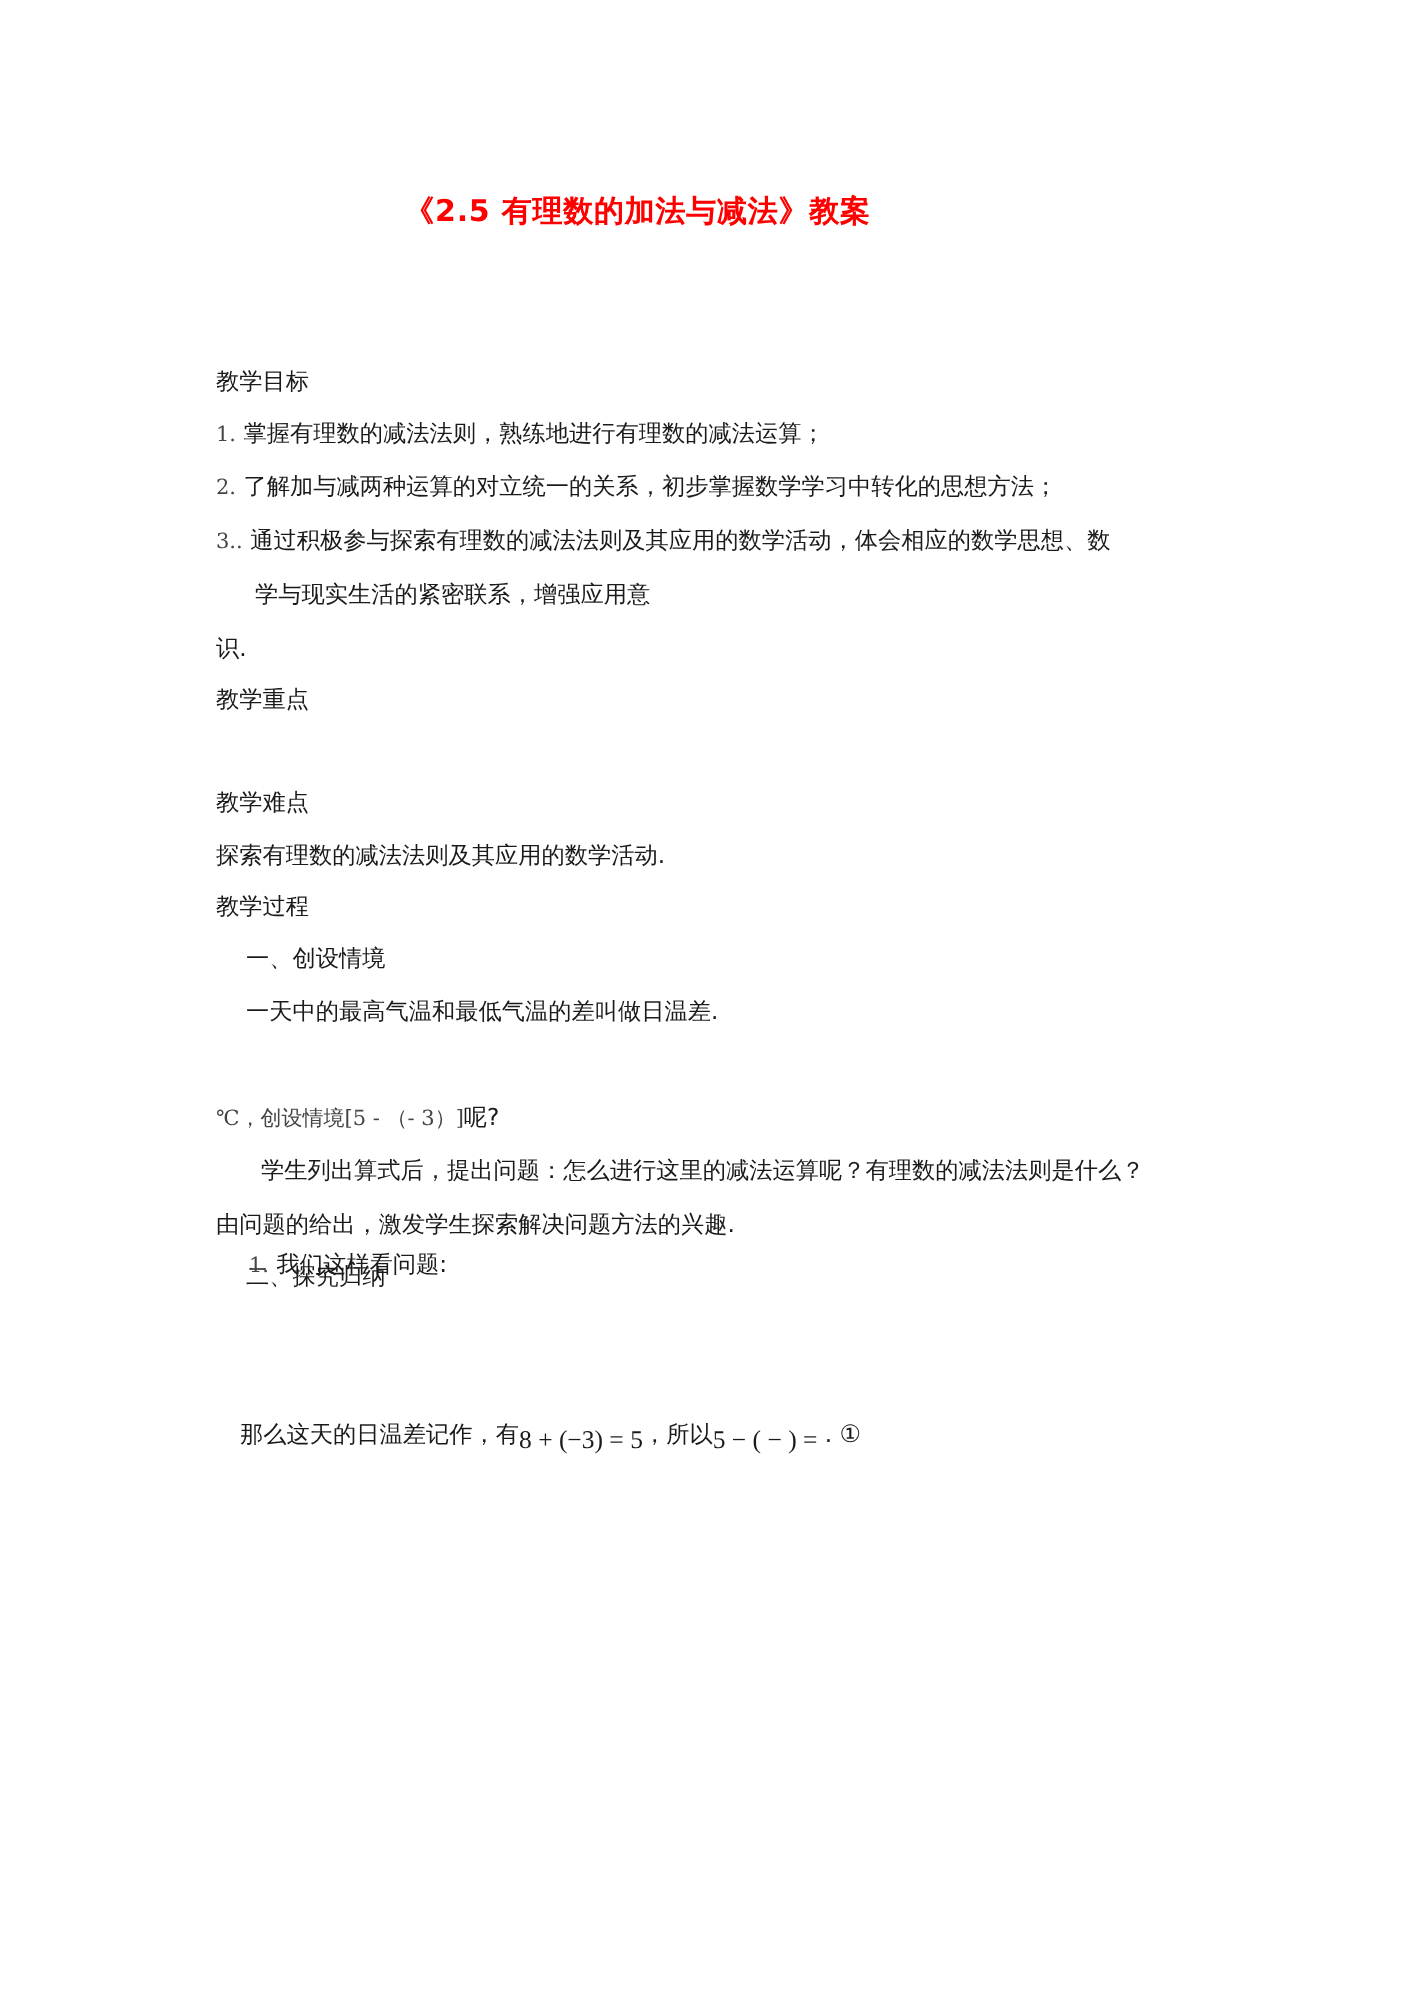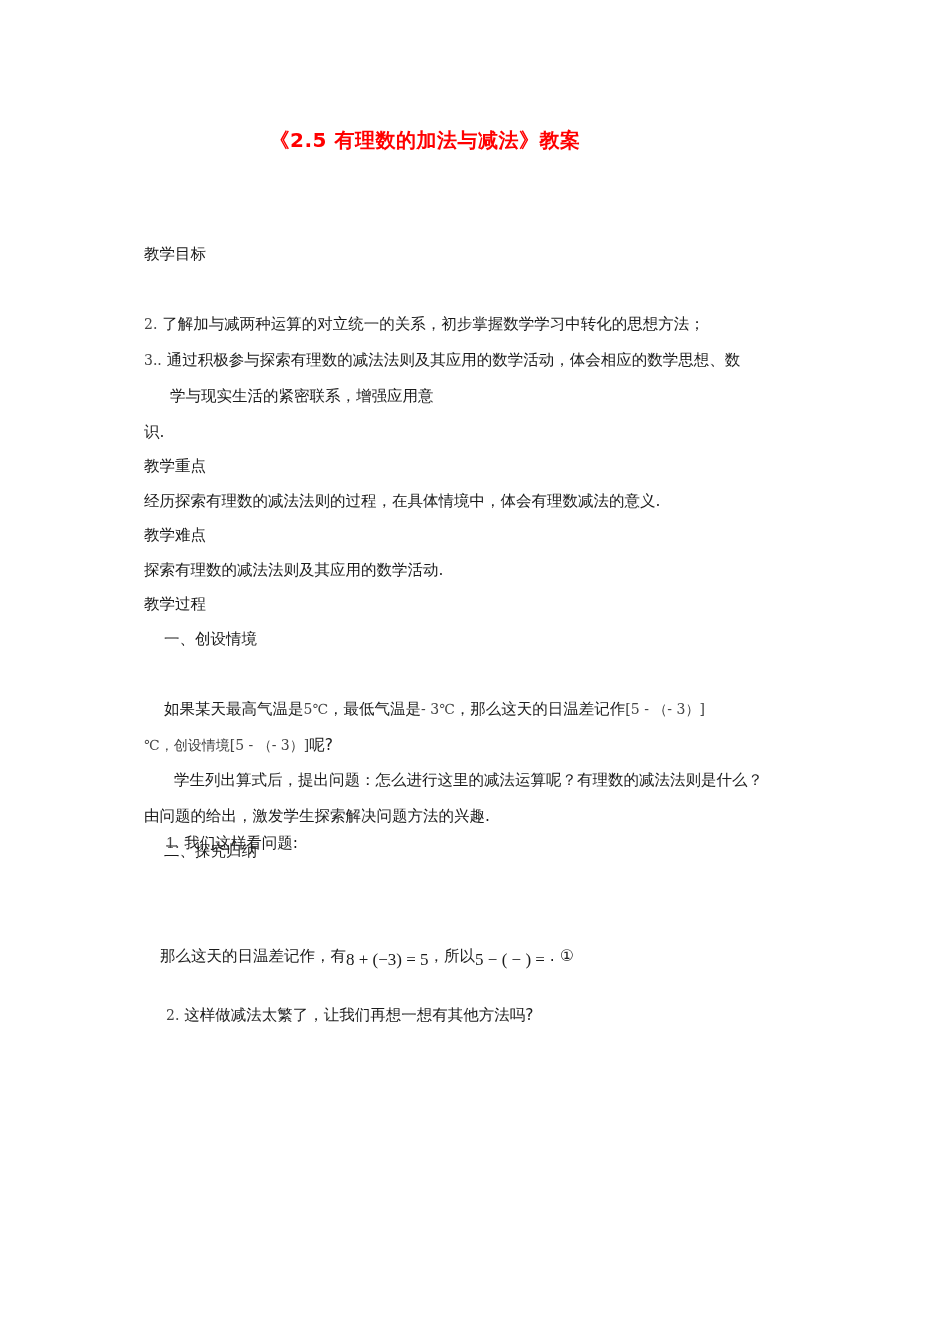--- a/index.html
+++ b/index.html
@@ -53,46 +53,47 @@
   </style>
 </head>
 <body>
 
 <div class="page">
 
   <div class="title">《2.5 有理数的加法与减法》教案</div>
 
   <div class="line" style="top:244px">教学目标</div>
 
+  <div class="line" style="top:279px">
+    <span class="num">1.</span>
+    <span>掌握有理数的减法法则，熟练地进行有理数的减法运算；</span>
+  </div>
 
   <div class="line" style="top:314px">
     <span class="num">2.</span>
     <span>了解加与减两种运算的对立统一的关系，初步掌握数学学习中转化的思想方法；</span>
   </div>
 
   <div class="line" style="top:350px">
     <span class="num">3..</span>
     <span>通过积极参与探索有理数的减法法则及其应用的数学活动，体会相应的数学思想、数</span>
   </div>
   <div class="line" style="top:386px; left:170px">学与现实生活的紧密联系，增强应用意</div>
   <div class="line" style="top:422px">识.</div>
 
   <div class="line" style="top:456px">教学重点</div>
-  <div class="line" style="top:491px">经历探索有理数的减法法则的过程，在具体情境中，体会有理数减法的意义.</div>
 
   <div class="line" style="top:525px">教学难点</div>
   <div class="line" style="top:560px">探索有理数的减法法则及其应用的数学活动.</div>
 
   <div class="line" style="top:594px">教学过程</div>
 
   <div class="line" style="top:629px; left:164px">一、创设情境</div>
+  <div class="line" style="top:664px; left:164px">一天中的最高气温和最低气温的差叫做日温差.</div>
 
-  <div class="line" style="top:699px; left:164px">
-    <span>如果某天最高气温是</span><span class="num">5℃</span><span>，最低气温是</span><span class="num">- 3℃</span><span>，那么这天的日温差记作</span><span class="num">[5 - （- 3）]</span>
-  </div>
 
   <div class="line" style="top:735px">
     <span class="num">℃，创设情境</span><span class="num">[5 - （- 3）]</span><span>呢?</span>
   </div>
 
   <div class="line" style="top:806px">由问题的给出，激发学生探索解决问题方法的兴趣.</div>
   <div class="line" style="top:770px; left:174px">学生列出算式后，提出问题：怎么进行这里的减法运算呢？有理数的减法法则是什么？</div>
 
   <div class="line" style="top:841px; left:164px">二、探究归纳</div>
 
@@ -100,18 +101,14 @@
     <span class="num">1.</span>
     <span>我们这样看问题:</span>
   </div>
 
 
   <div class="line" style="top:946px; left:160px">
     <span>那么这天的日温差记作，有</span><span class="math">8 + (−3) = 5</span><span>，所以</span><span class="math">5 − ( − ) =</span><span>  .</span>
     <span class="circled">①</span>
   </div>
 
-  <div class="line" style="top:1005px; left:166px">
-    <span class="num">2.</span>
-    <span>这样做减法太繁了，让我们再想一想有其他方法吗?</span>
-  </div>
 
 </div>
 
 </body></html>

